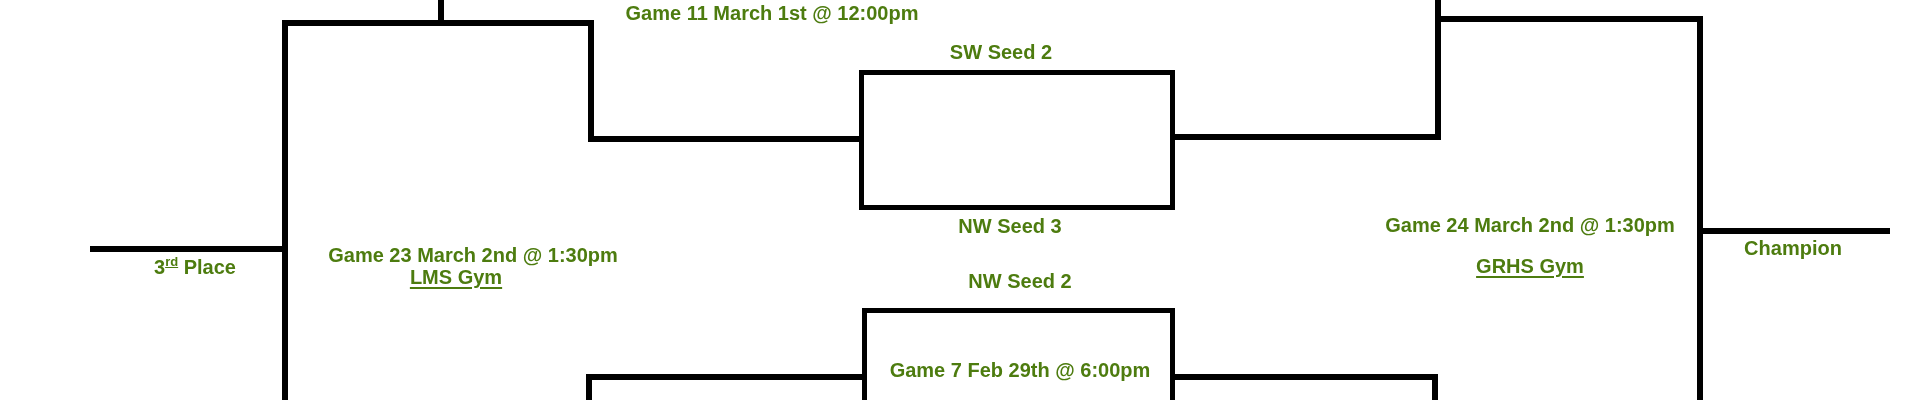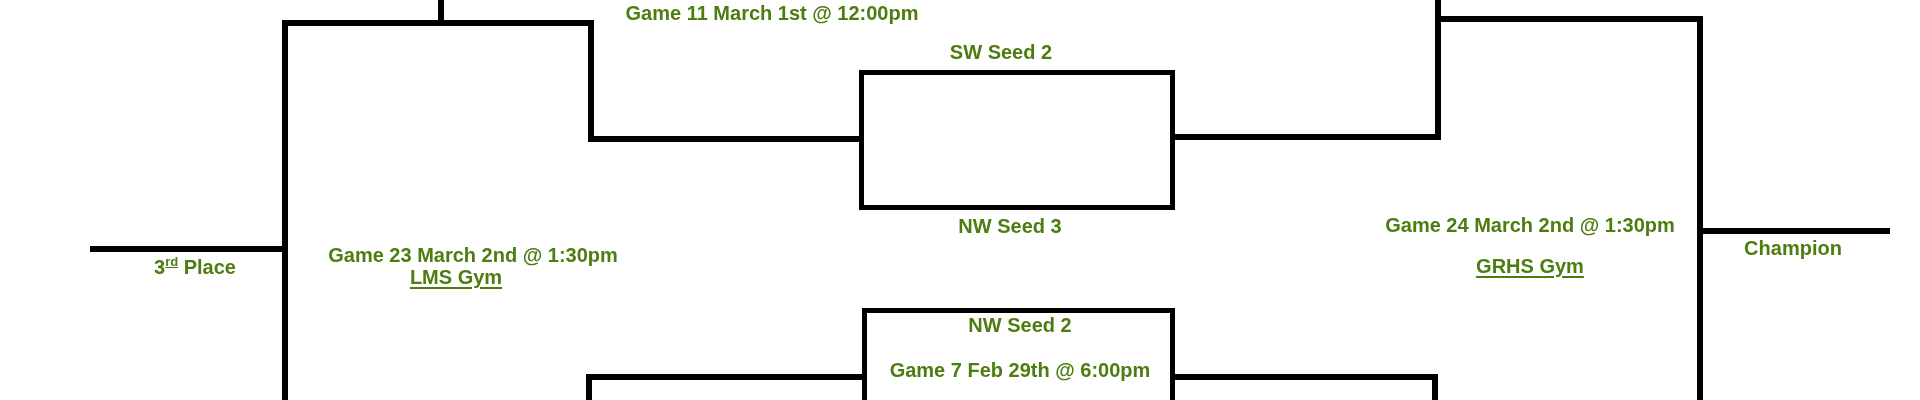--- a/index.html
+++ b/index.html
@@ -80,21 +80,21 @@
   <div class="gamebox" style="left:862px; top:308px; width:313px; height:140px;"></div>
 
   <div class="label" style="left:772px; top:13px;">Game 11 March 1st @ 12:00pm</div>
 
 
   <div class="label" style="left:1001px; top:52px;">SW Seed 2</div>
 
 
   <div class="label" style="left:1010px; top:226px;">NW Seed 3</div>
 
-  <div class="label" style="left:1020px; top:281px;margin-top:44px;">NW Seed 2</div>
+  <div class="label" style="left:1020px; top:281px;">NW Seed 2</div>
 
   <div class="label" style="left:1020px; top:370px;">Game 7 Feb 29th @ 6:00pm</div>
 
   <div class="label" style="left:473px; top:245px;margin-top:10px;">Game 23 March 2nd @ 1:30pm</div>
   <div class="label venue" style="left:456px; top:269px;margin-top:8px;">LMS Gym</div>
 
   <div class="label" style="left:1530px; top:225px;">Game 24 March 2nd @ 1:30pm</div>
   <div class="label venue" style="left:1530px; top:250px;margin-top:16px;">GRHS Gym</div>
 
   <div class="label" style="left:195px; top:267px;">

